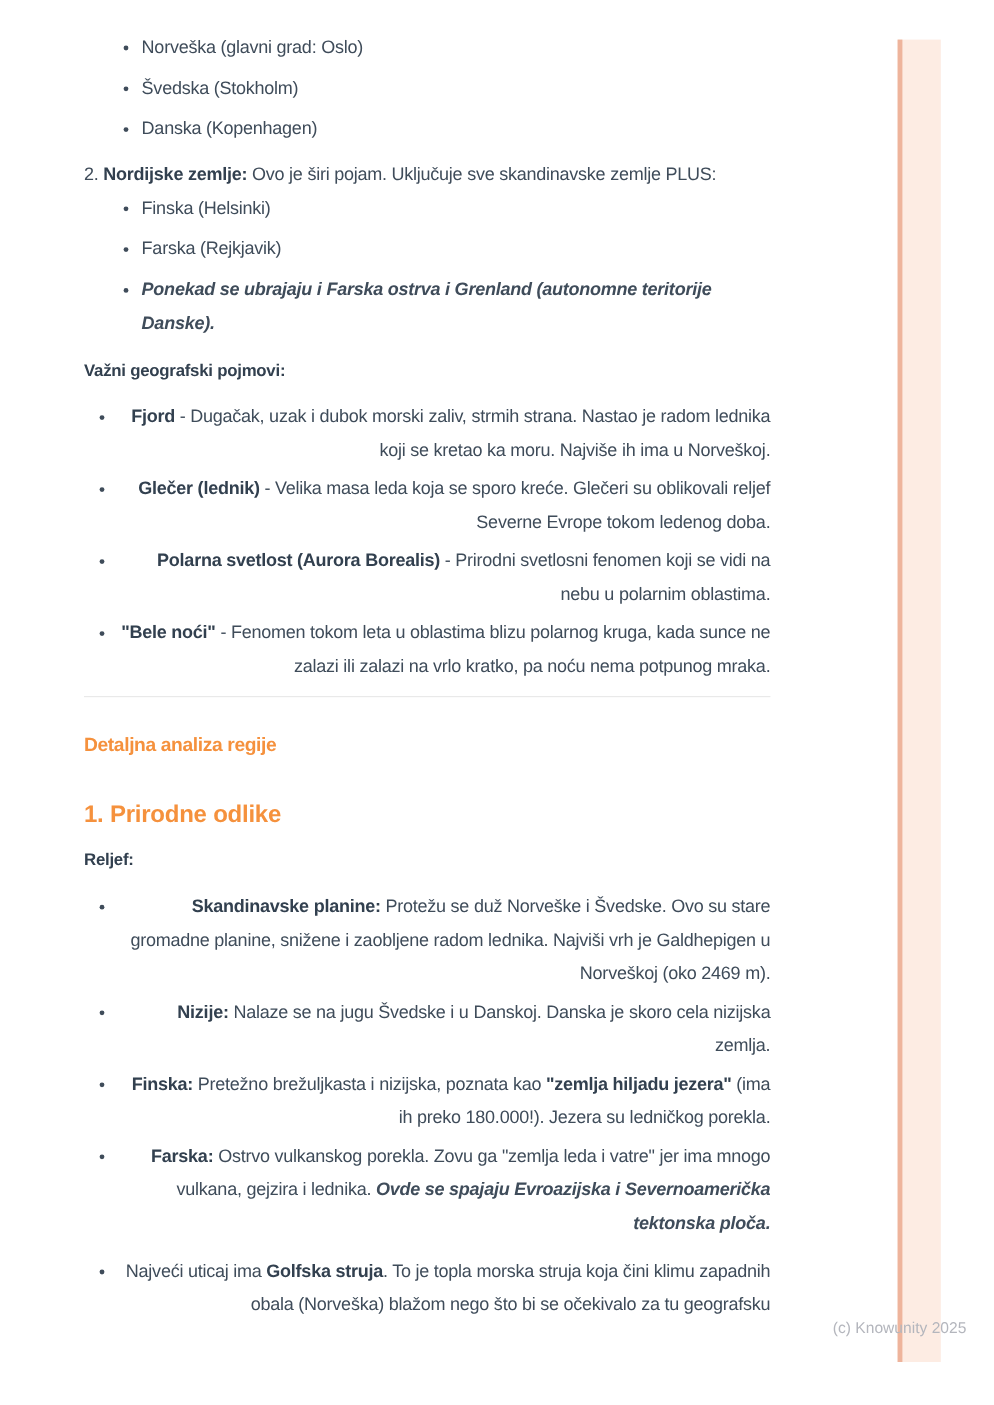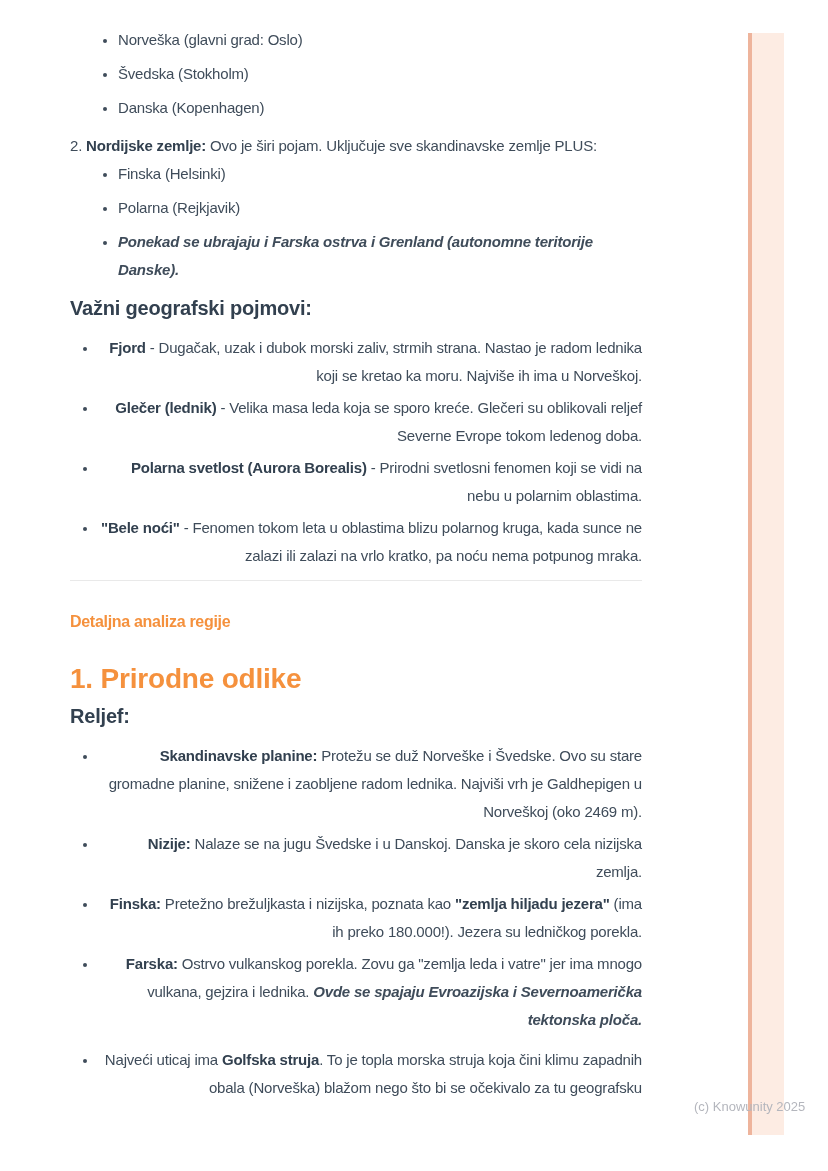--- a/index.html
+++ b/index.html
@@ -25,38 +25,38 @@
   ul.top { padding-left: 28px; margin-top: 12px; }
   ul.nested li { margin: 0 0 6px 0; }
   ul.top li { margin: 0 0 4px 0; text-align: right; }
   li::marker { color: #3f4c5a; font-size: 0.85em; }
   b, strong, .b { font-weight: bold; color: #32404f; }
   .it { font-style: italic; font-weight: bold; }
   p.numbered { margin: 10px 0 0 0; }
   p.label {
     margin: 10px 0 10px 0;
     font-weight: bold;
-    font-size: 20px;
+    font-size: 14px;
     color: #32404f;
   }
   hr.divider {
     border: none;
     border-top: 1px solid #e9e9e9;
     margin: 10px 0 0 0;
   }
   h2.h2 {
     color: #f5913d;
     font-size: 16px;
     line-height: 30px;
     letter-spacing: -0.3px;
     margin: 26px 0 0 0;
   }
   h3.h3 {
     color: #f5913d;
-    font-size: 28px;
+    font-size: 20px;
     line-height: 26px;
     letter-spacing: -0.2px;
     margin: 29px 0 0 0;
   }
   .side-strip {
     position: absolute;
     left: 748px; top: 33px;
     width: 36px; height: 1102px;
     background: #fdece3;
     border-left: 4px solid #eeb49c;
@@ -79,21 +79,21 @@
   <ul class="nested">
     <li><span>Norveška (glavni grad: Oslo)</span></li>
     <li><span>Švedska (Stokholm)</span></li>
     <li><span>Danska (Kopenhagen)</span></li>
   </ul>
 
   <p class="numbered"><span>2. </span><b>Nordijske zemlje:</b><span> Ovo je širi pojam. Uključuje sve skandinavske zemlje PLUS:</span></p>
 
   <ul class="nested">
     <li><span>Finska (Helsinki)</span></li>
-    <li><span>Polarna (Rejkjavik)</span></li>
+    <li><span>Farska (Rejkjavik)</span></li>
     <li><span class="it">Ponekad se ubrajaju i Farska ostrva i Grenland (autonomne teritorije Danske).</span></li>
   </ul>
 
   <p class="label">Važni geografski pojmovi:</p>
 
   <ul class="top">
     <li><b>Fjord</b><span> - Dugačak, uzak i dubok morski zaliv, strmih strana. Nastao je radom lednika koji se kretao ka moru. Najviše ih ima u Norveškoj.</span></li>
     <li><b>Glečer (lednik)</b><span> - Velika masa leda koja se sporo kreće. Glečeri su oblikovali reljef Severne Evrope tokom ledenog doba.</span></li>
     <li><b>Polarna svetlost (Aurora Borealis)</b><span> - Prirodni svetlosni fenomen koji se vidi na nebu u polarnim oblastima.</span></li>
     <li><b>"Bele noći"</b><span> - Fenomen tokom leta u oblastima blizu polarnog kruga, kada sunce ne zalazi ili zalazi na vrlo kratko, pa noću nema potpunog mraka.</span></li>

